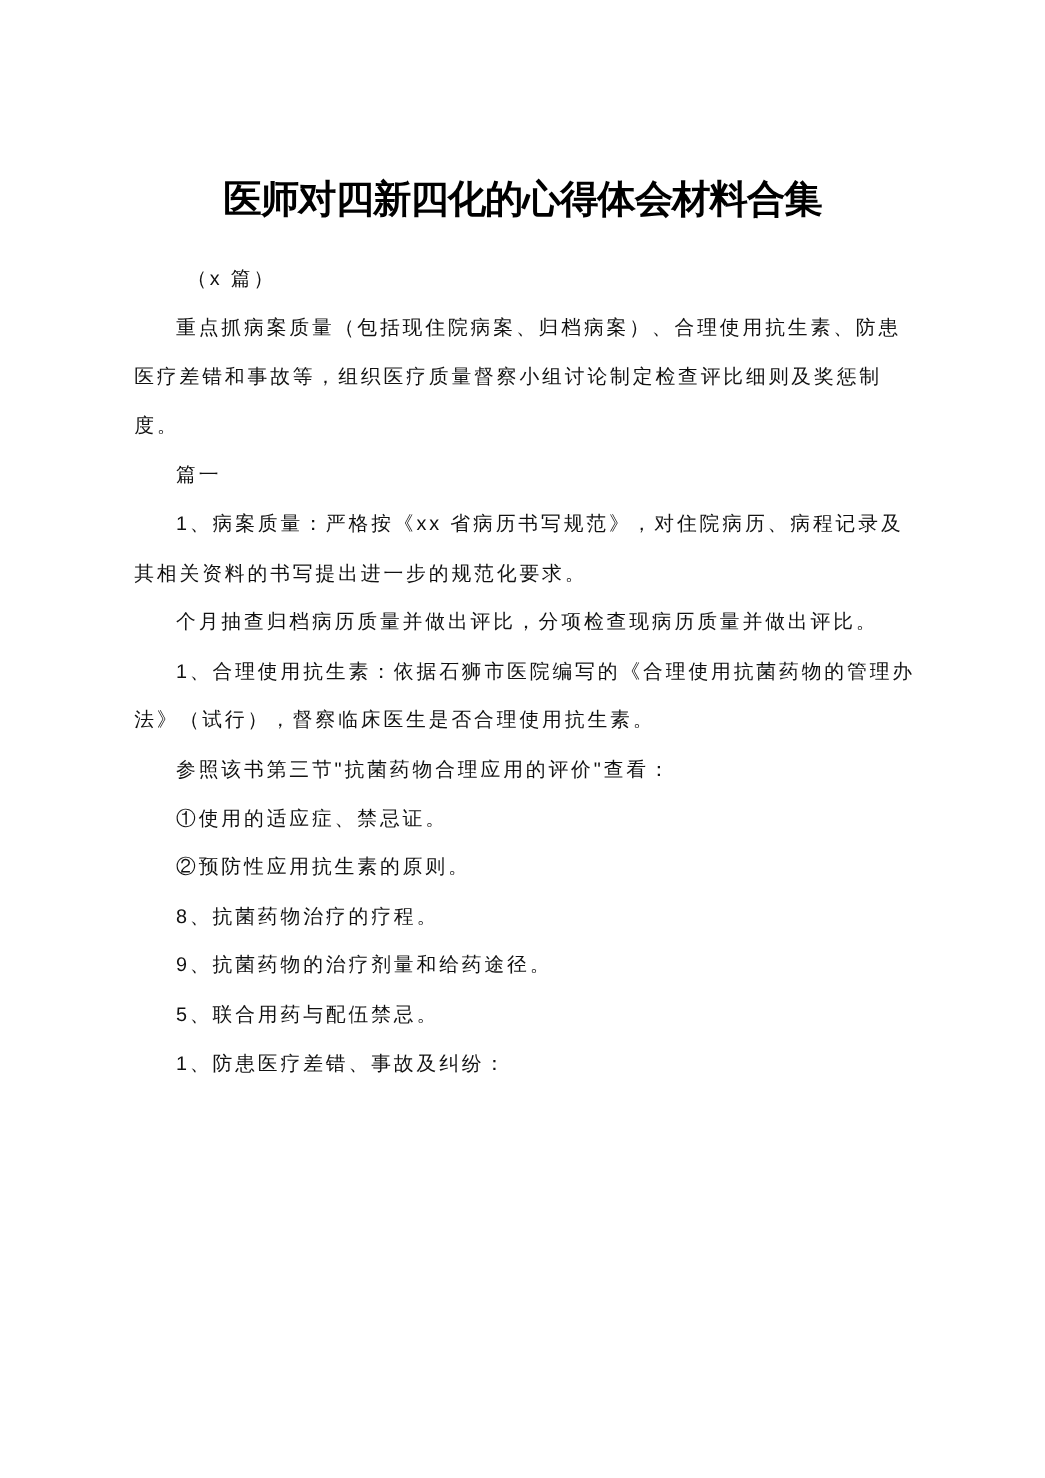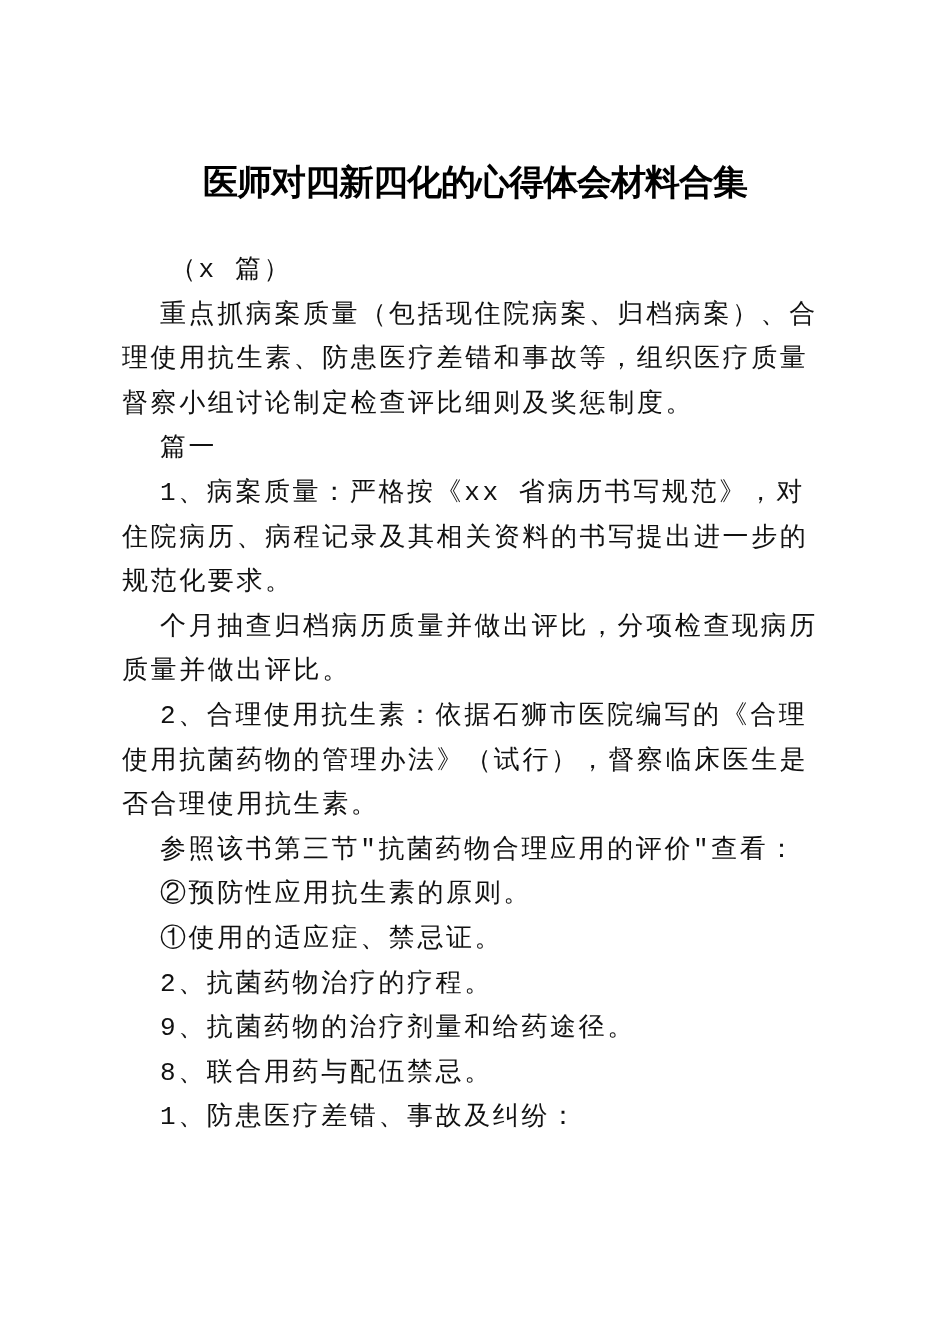--- a/index.html
+++ b/index.html
@@ -21,34 +21,34 @@
       width: 950px;
       height: 1344px;
       background: #ffffff;
     }
     .title {
       position: absolute;
       left: 0;
       top: 137px;
       width: 950px;
       text-align: center;
-      font-family: Liberation Sans, sans-serif;
+      font-family: Liberation Serif, serif;
       font-weight: bold;
       font-size: 35px;
       line-height: 44px;
       letter-spacing: -1px;
       color: #000000;
     }
     .body-text {
       position: absolute;
       left: 122px;
-      top: 248px;
+      top: 231px;
       width: 710px;
-      font-family: Liberation Mono, monospace;
-      font-size: 26px;
+      font-family: Liberation Sans, sans-serif;
+      font-size: 18px;
       line-height: 44.6px;
       letter-spacing: 2.6px;
       color: #111111;
     }
     .para {
       margin: 0;
       padding: 0;
       text-indent: 38px;
       white-space: normal;
       word-break: break-all;
@@ -62,22 +62,22 @@
 
 <div class="page">
   <h1 class="title">医师对四新四化的心得体会材料合集</h1>
 
   <div class="body-text">
     <p class="para narrow-indent">（x 篇）</p>
     <p class="para">重点抓病案质量（包括现住院病案、归档病案）、合理使用抗生素、防患医疗差错和事故等，组织医疗质量督察小组讨论制定检查评比细则及奖惩制度。</p>
     <p class="para">篇一</p>
     <p class="para">1、病案质量：严格按《xx 省病历书写规范》，对住院病历、病程记录及其相关资料的书写提出进一步的规范化要求。</p>
     <p class="para">个月抽查归档病历质量并做出评比，分项检查现病历质量并做出评比。</p>
-    <p class="para">2、合理使用抗生素：依据石狮市医院编写的《合理使用抗菌药物的管理办法》（试行），督察临床医生是否合理使用抗生素。</p>
+    <p class="para">1、合理使用抗生素：依据石狮市医院编写的《合理使用抗菌药物的管理办法》（试行），督察临床医生是否合理使用抗生素。</p>
     <p class="para">参照该书第三节"抗菌药物合理应用的评价"查看：</p>
+    <p class="para">①使用的适应症、禁忌证。</p>
     <p class="para">②预防性应用抗生素的原则。</p>
-    <p class="para">①使用的适应症、禁忌证。</p>
-    <p class="para">2、抗菌药物治疗的疗程。</p>
+    <p class="para">8、抗菌药物治疗的疗程。</p>
     <p class="para">9、抗菌药物的治疗剂量和给药途径。</p>
-    <p class="para">8、联合用药与配伍禁忌。</p>
+    <p class="para">5、联合用药与配伍禁忌。</p>
     <p class="para">1、防患医疗差错、事故及纠纷：</p>
   </div>
 </div>
 
 </body></html>

